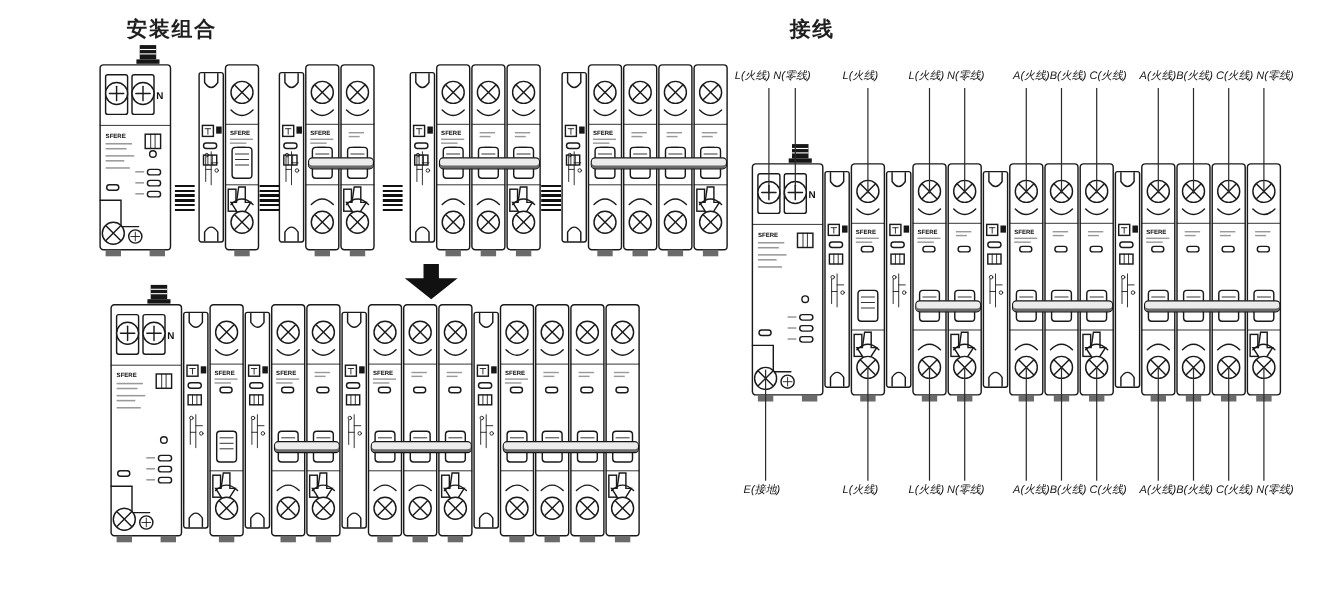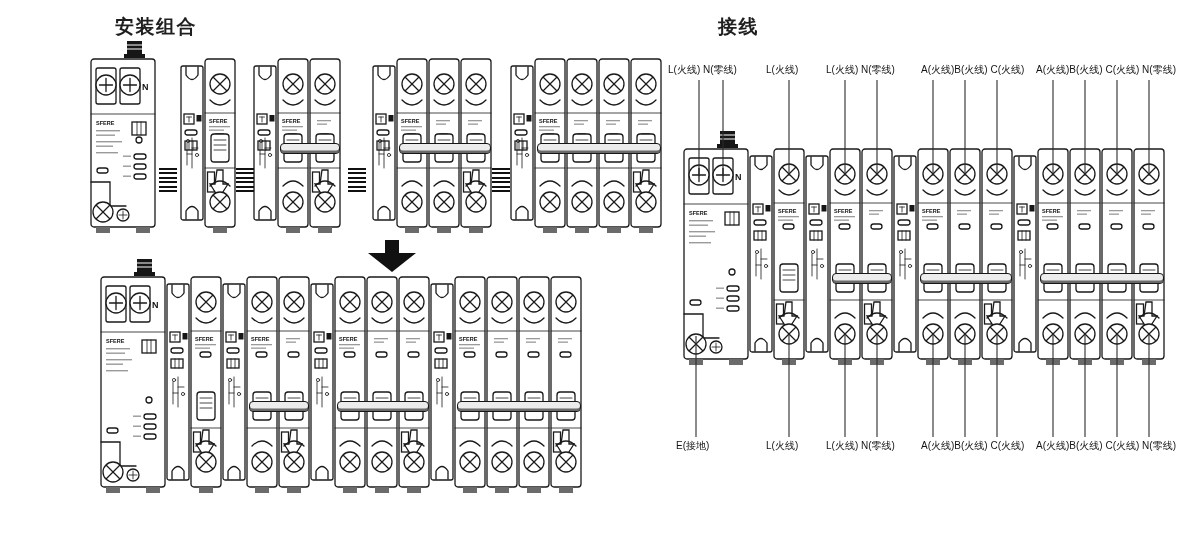--- a/index.html
+++ b/index.html
@@ -1,21 +1,21 @@
 <!DOCTYPE html>
 <html><head>
 <meta charset="utf-8">
 <style>
   html,body{margin:0;padding:0;background:#fff;}
   #canvas{position:relative;width:1200px;height:553px;background:#ffffff;overflow:hidden;
           font-family:"Liberation Sans",sans-serif;}
   .sec{position:absolute;inset:0;}
   .title{position:absolute;font-size:19px;font-weight:600;color:#1f1f1f;letter-spacing:1.5px;}
   .dev{position:absolute;}
-  .wl{position:absolute;font-size:10px;line-height:1.15;color:#141414;white-space:nowrap;}
+  .wl{position:absolute;font-size:10px;line-height:1.15;color:#141414;white-space:nowrap;font-style:italic;}
   .bar{position:absolute;height:9px;background:#ececec;border:1.5px solid #161616;border-radius:4px;
        box-shadow:inset 0 -2.5px 0 #6a6a6a;}
   .rib{position:absolute;width:18px;height:26px;
        background:repeating-linear-gradient(to bottom,#101010 0 2px,transparent 2px 4.4px);}
   .arrow-big{position:absolute;}
   svg{display:block;overflow:visible;}
   .ln{fill:none;stroke:#1a1a1a;stroke-width:1.3;stroke-linecap:round;}
   .ln2{fill:none;stroke:#1a1a1a;stroke-width:.8;stroke-linecap:round;}
   .bx{fill:#ffffff;stroke:#1a1a1a;stroke-width:1.3;}
   .gb{fill:#9a9a9a;}

